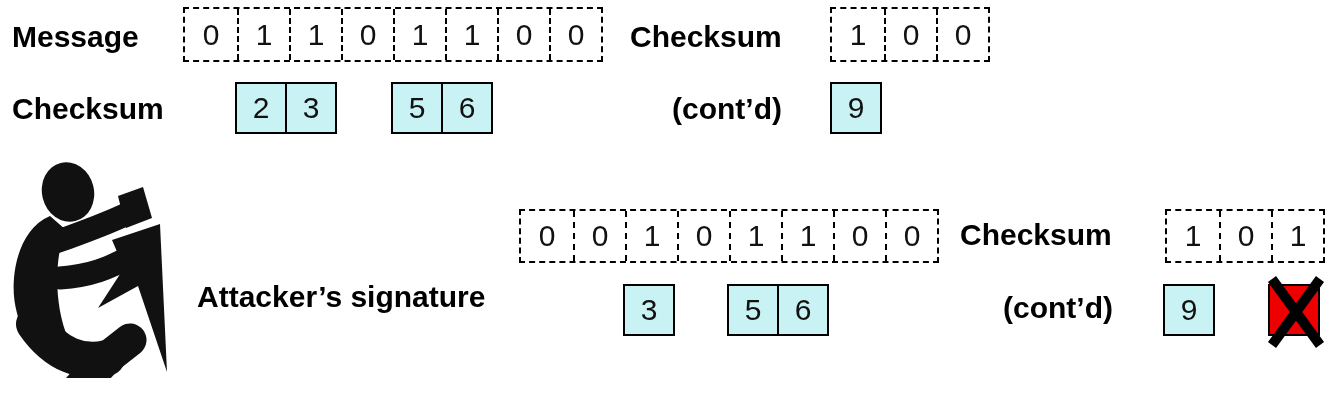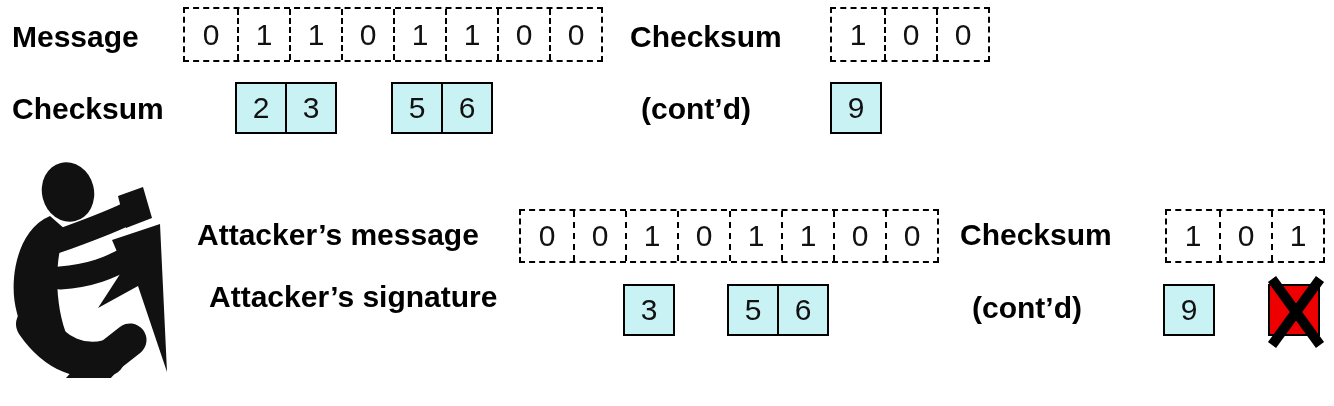--- a/index.html
+++ b/index.html
@@ -13,21 +13,21 @@
     overflow: hidden;
   }
   .label {
     position: absolute;
     font-size: 30px;
     font-weight: bold;
     line-height: 1.05;
     white-space: nowrap;
     color: var(--ink, #000);
   }
-  .label.right { text-align: center; }
+  .label.right { text-align: right; }
   .strip {
     position: absolute;
     display: flex;
     border: 2px dashed #000;
     box-sizing: border-box;
     background: #fff;
   }
   .bitcell {
     width: 52px;
     height: 100%;
@@ -110,42 +110,41 @@
     </g>
     <g fill="none" stroke="#111" stroke-linecap="round" stroke-linejoin="round">
       <path d="M46,84 C74,74 96,66 117,56" stroke-width="23"></path>
       <path d="M50,120 C80,118 100,110 121,98" stroke-width="23"></path>
       <path d="M24,166 C46,198 74,206 97,200" stroke-width="36"></path>
       <path d="M97,200 L120,182" stroke-width="33"></path>
       <path d="M95,202 L60,240" stroke-width="33"></path>
     </g>
   </svg>
 
-  <div class="label" style="left:197px; top:219px">Attacker’s message</div>
 
   <div class="strip" style="left:519px; top:209px; height:54px">
     <div class="bitcell">0</div>
     <div class="bitcell">0</div>
     <div class="bitcell">1</div>
     <div class="bitcell">0</div>
     <div class="bitcell">1</div>
     <div class="bitcell">1</div>
     <div class="bitcell">0</div>
     <div class="bitcell">0</div>
   </div>
 
   <div class="label" style="left:960px; top:219px">Checksum</div>
 
   <div class="strip" style="left:1165px; top:209px; height:54px">
     <div class="bitcell">1</div>
     <div class="bitcell">0</div>
     <div class="bitcell">1</div>
   </div>
 
-  <div class="label" style="left:209px; top:281px">Attacker’s signature</div>
+  <div class="label" style="left:197px; top:281px">Attacker’s signature</div>
 
   <div class="sigbox" style="left:623px; top:284px">3</div>
 
   <div class="sigpair" style="left:727px; top:284px">
     <div class="sigbox">5</div>
     <div class="sigbox">6</div>
   </div>
 
   <div class="label right" style="left:941px; top:292px; width:172px">(cont’d)</div>
 

